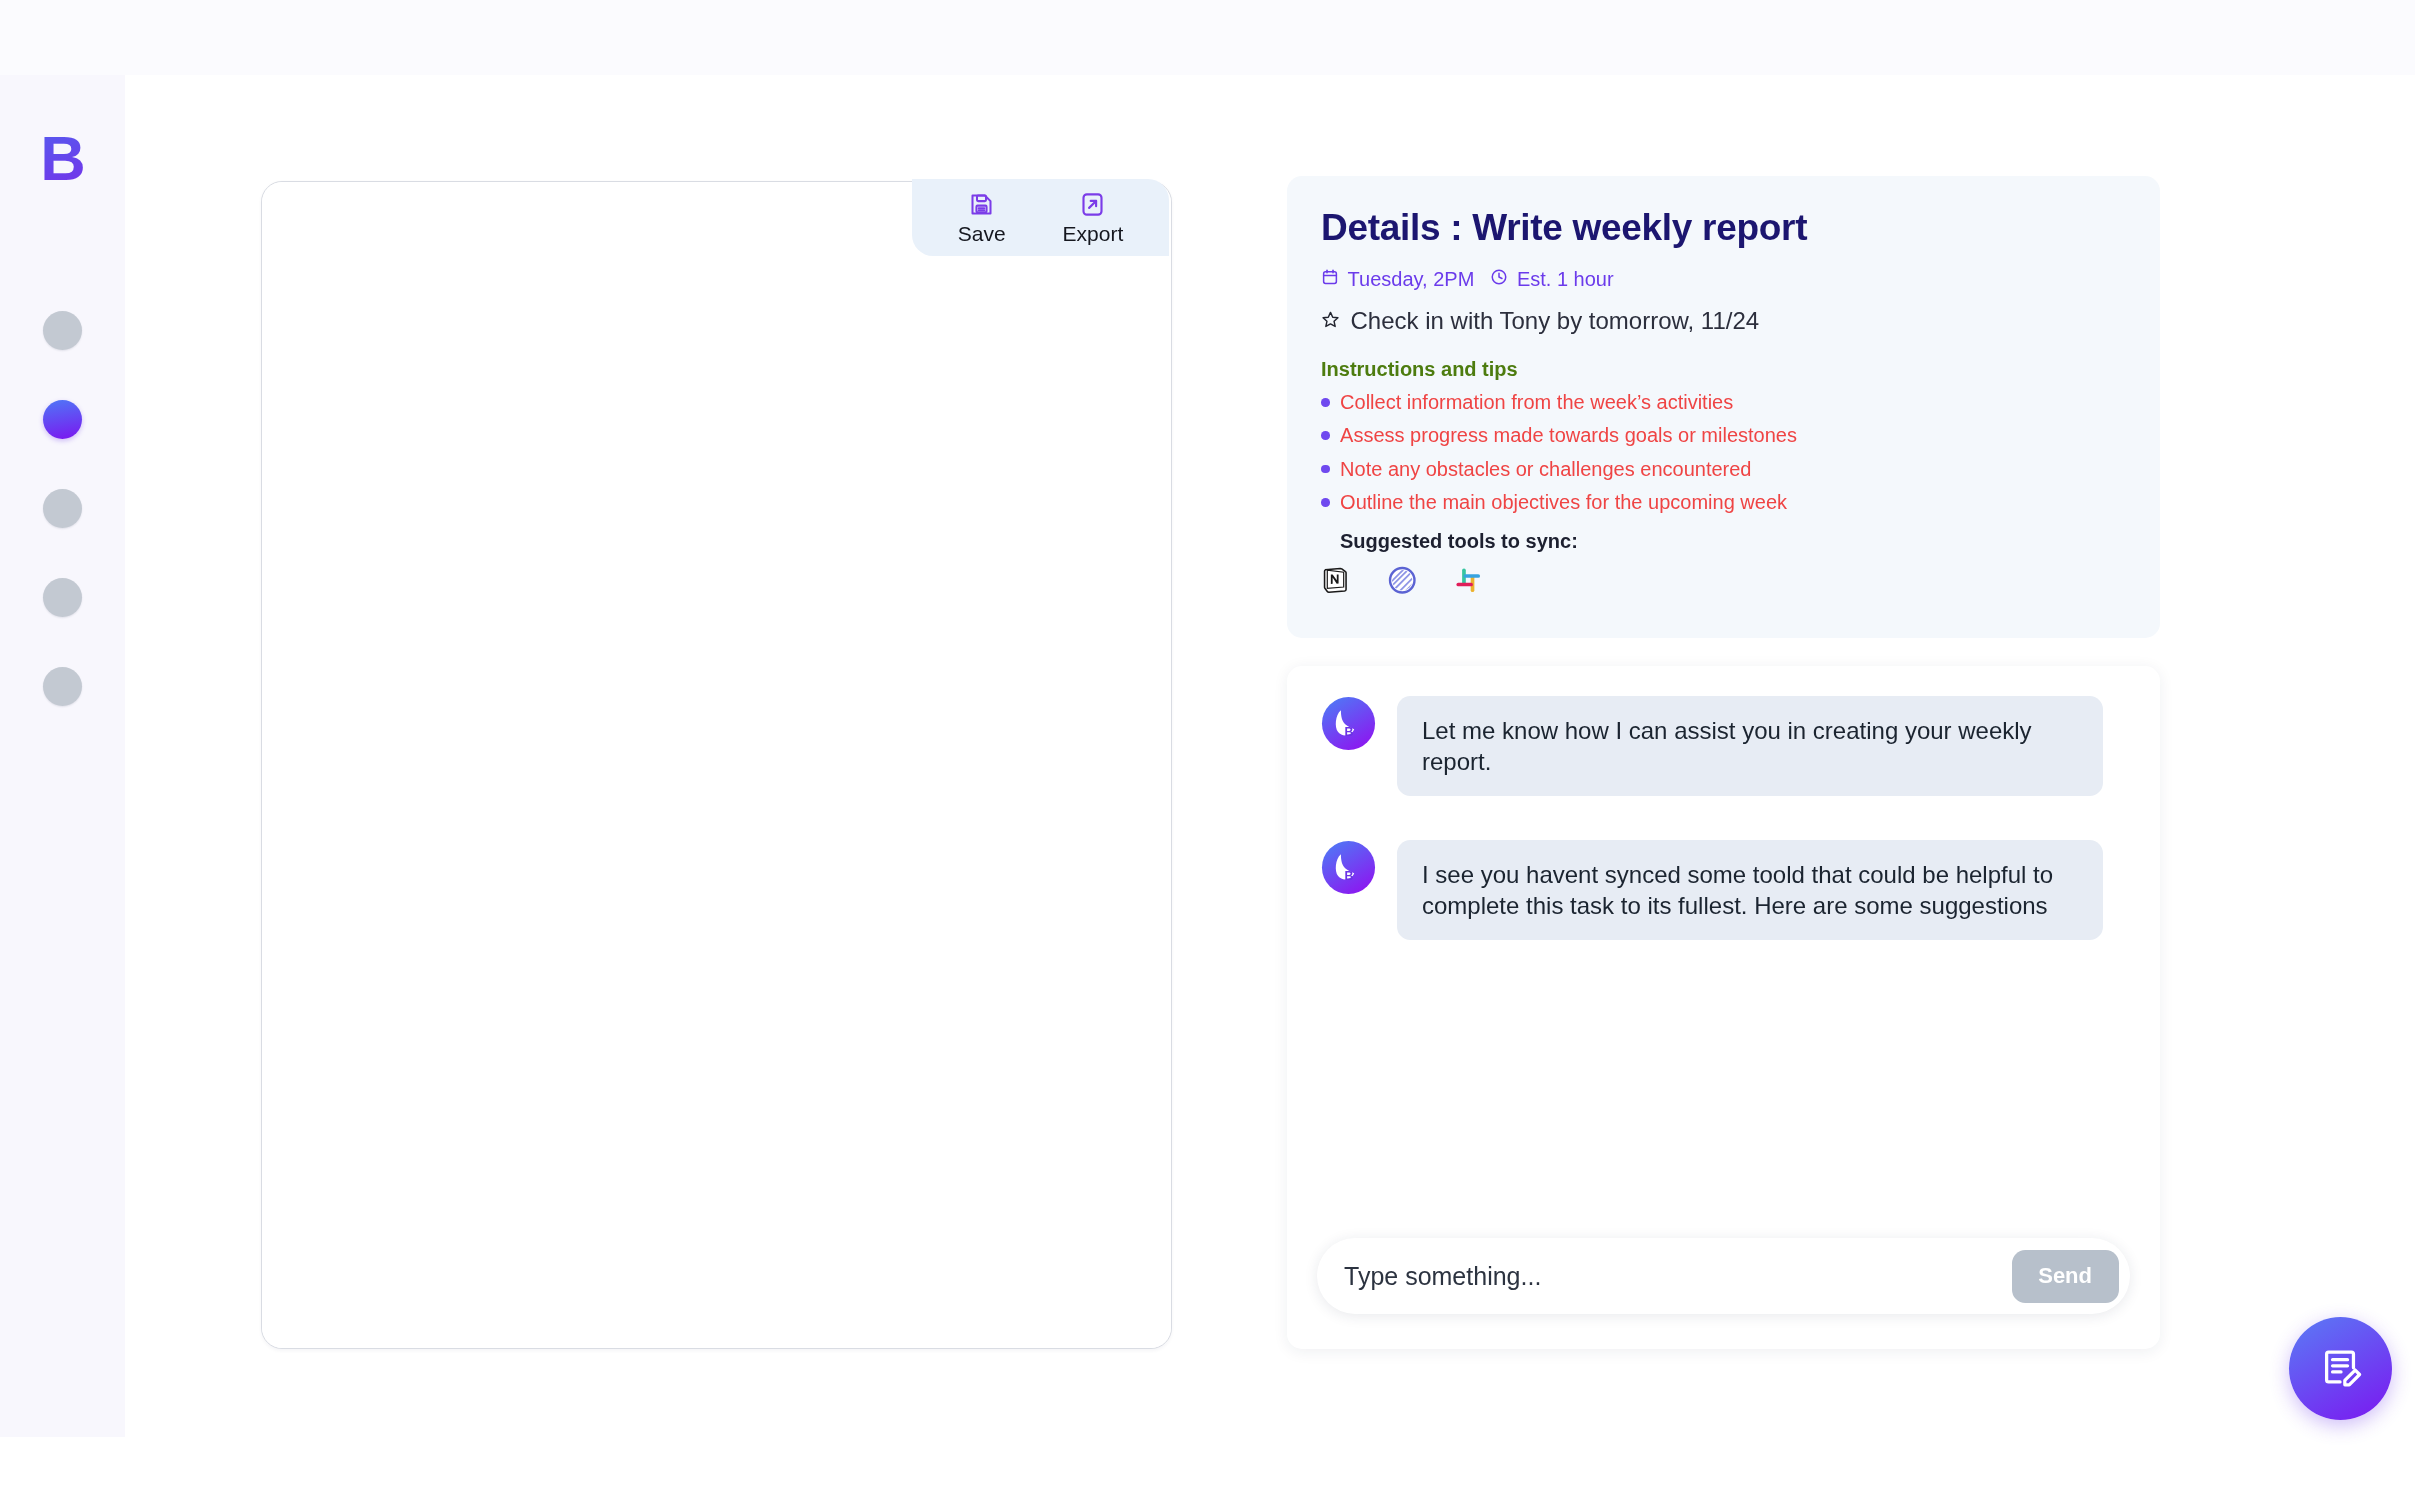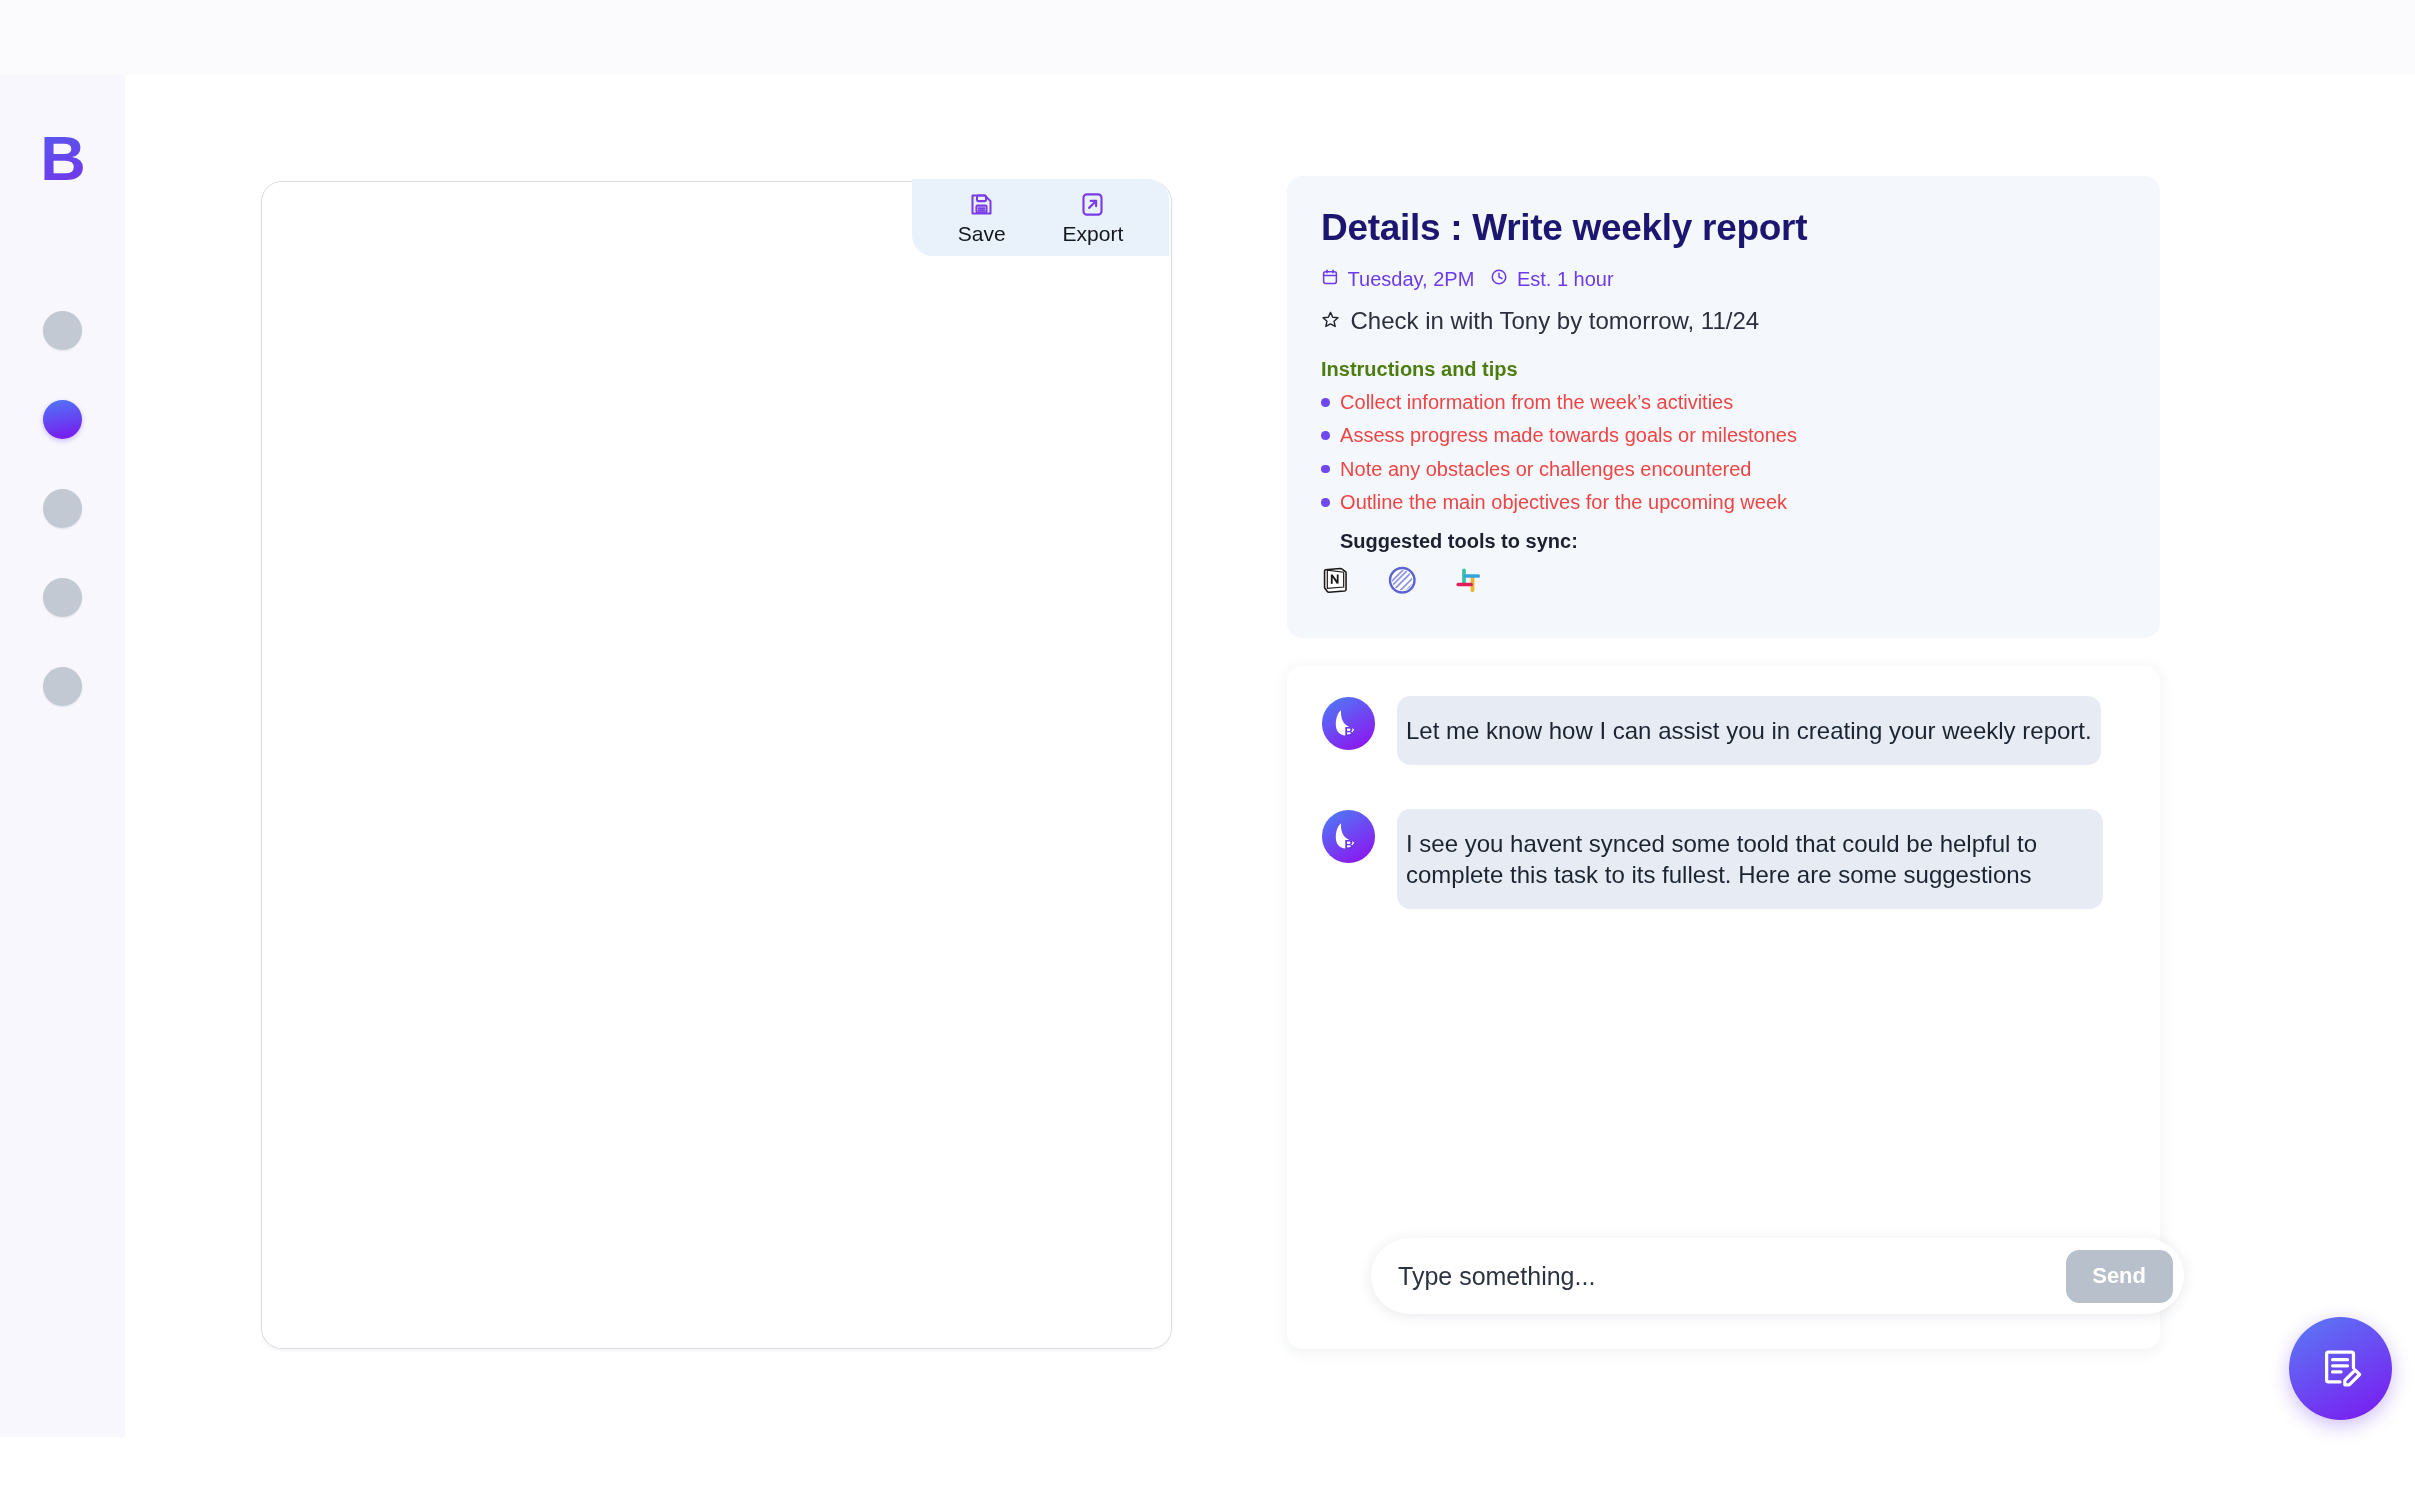--- a/index.html
+++ b/index.html
@@ -219,31 +219,31 @@
   .msg {
     display: flex;
     align-items: flex-start;
     gap: 21px;
     margin-bottom: 44px;
   }
   .avatar { flex: none; width: 55px; height: 55px; }
   .bubble {
     background: #e7ecf4;
     border-radius: 13.3px;
-    padding: 19px 9px;
+    padding: 19px 25px;
     max-width: 706px;
     font-size: 24px;
     line-height: 31px;
     color: #1b2430;
   }
 
   
   .composer {
     position: absolute;
-    left: 1371px; top: 1238px;
+    left: 1317px; top: 1238px;
     width: 813px; height: 76px;
     background: #ffffff;
     border-radius: 38px;
     box-shadow: 0 1.9px 13.3px rgba(30,38,72,.10);
     display: flex;
     align-items: center;
     padding: 0 11.4px 0 27px;
   }
   .composer input {
     flex: 1;

